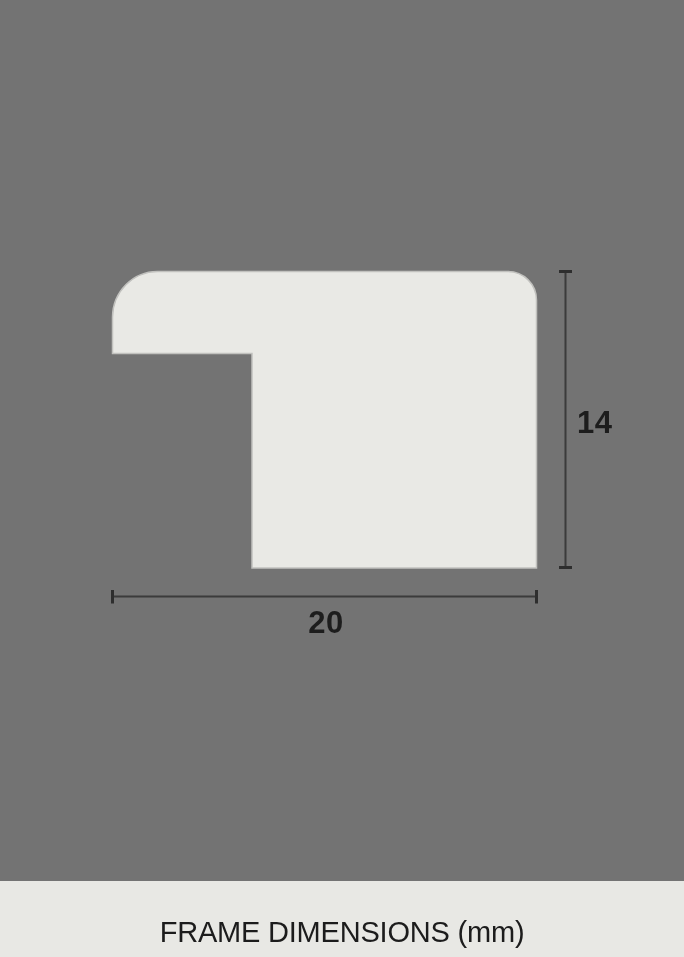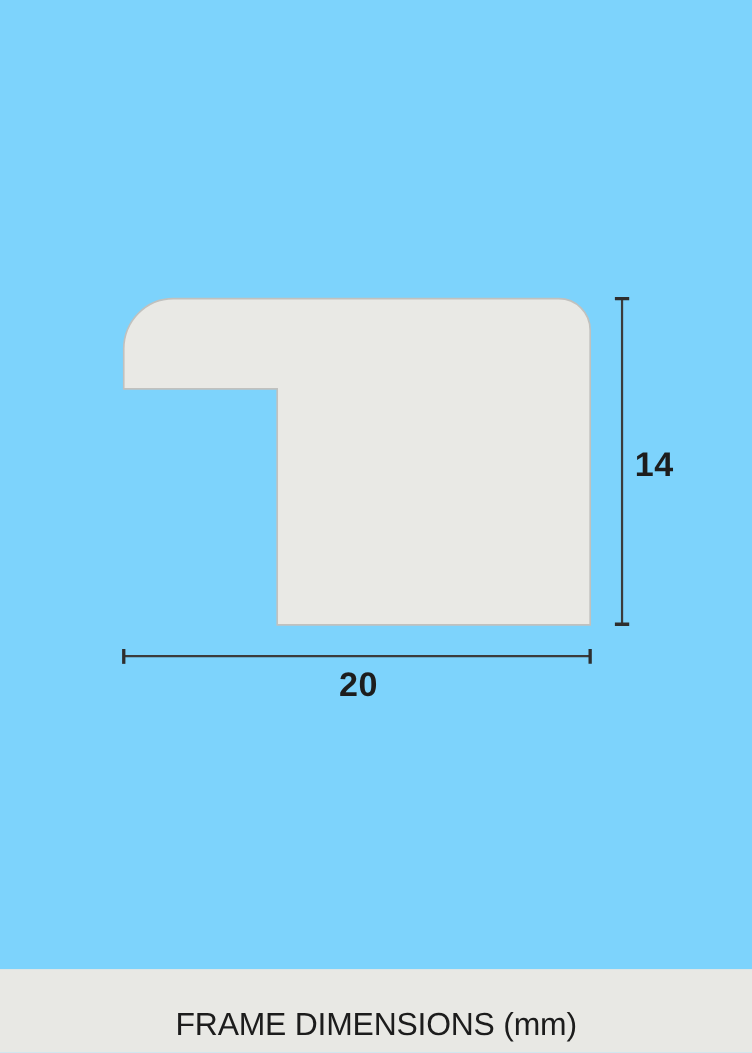--- a/index.html
+++ b/index.html
@@ -5,21 +5,21 @@
   
   html, body {
     margin: 0;
     padding: 0;
     background: #ffffff;
   }
   .page {
     position: relative;
     width: 684px;
     height: 957px;
-    background: #7dd3fc;
+    background: #737373;
     overflow: hidden;
     font-family: "Liberation Sans", sans-serif;
   }
   .diagram-svg {
     position: absolute;
     top: 0;
     left: 0;
     display: block;
   }
   .profile-shape {

